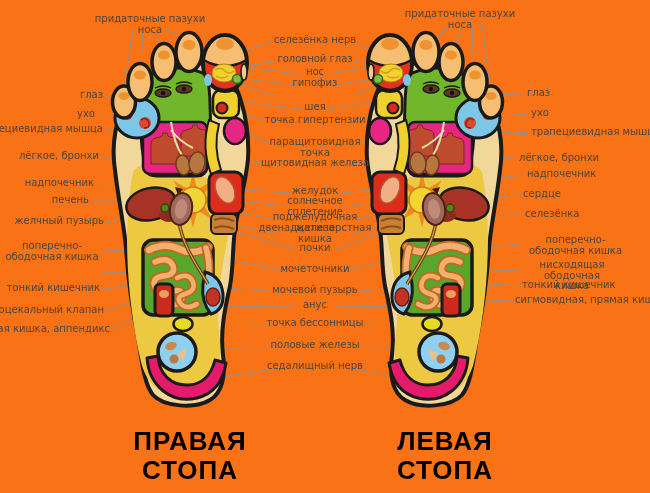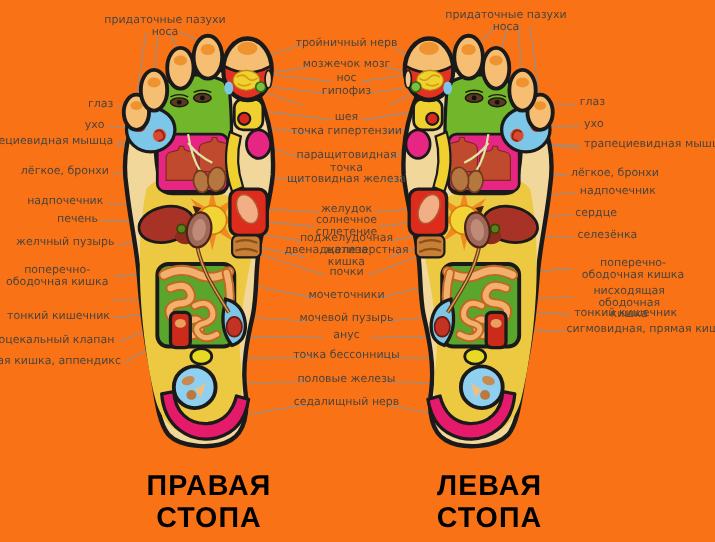--- a/index.html
+++ b/index.html
@@ -214,22 +214,22 @@
 <div class="lbl rt" style="right:547px;top:124px">трапециевидная мышца</div>
 <div class="lbl rt" style="right:551px;top:151px">лёгкое, бронхи</div>
 <div class="lbl rt" style="right:556px;top:178px">надпочечник</div>
 <div class="lbl rt" style="right:561px;top:195px">печень</div>
 <div class="lbl rt" style="right:546px;top:216px">желчный пузырь</div>
 <div class="lbl ctr" style="left:2px;top:241px;width:100px">поперечно-ободочная кишка</div>
 <div class="lbl rt" style="right:550px;top:283px">тонкий кишечник</div>
 <div class="lbl rt" style="right:546px;top:305px">илеоцекальный клапан</div>
 <div class="lbl rt" style="right:540px;top:324px">слепая кишка, аппендикс</div>
 
-<div class="lbl ctr" style="left:255px;top:35px;width:120px">тройничный нерв</div>
-<div class="lbl ctr" style="left:255px;top:54px;width:120px">мозжечок мозг</div>
+<div class="lbl ctr" style="left:255px;top:35px;width:120px">селезёнка нерв</div>
+<div class="lbl ctr" style="left:255px;top:54px;width:120px">головной глаз</div>
 <div class="lbl ctr" style="left:255px;top:67px;width:120px">нос</div>
 <div class="lbl ctr" style="left:255px;top:78px;width:120px">гипофиз</div>
 <div class="lbl ctr" style="left:255px;top:102px;width:120px">шея</div>
 <div class="lbl ctr" style="left:255px;top:115px;width:120px">точка гипертензии</div>
 <div class="lbl ctr" style="left:255px;top:137px;width:120px">паращитовидная точка</div>
 <div class="lbl ctr" style="left:255px;top:158px;width:120px">щитовидная железа</div>
 <div class="lbl ctr" style="left:255px;top:186px;width:120px">желудок</div>
 <div class="lbl ctr" style="left:280px;top:196px;width:70px">солнечное сплетение</div>
 <div class="lbl ctr" style="left:255px;top:223px;width:120px">двенадцатиперстная кишка</div>
 <div class="lbl ctr" style="left:255px;top:212px;width:120px">поджелудочная железа</div>

